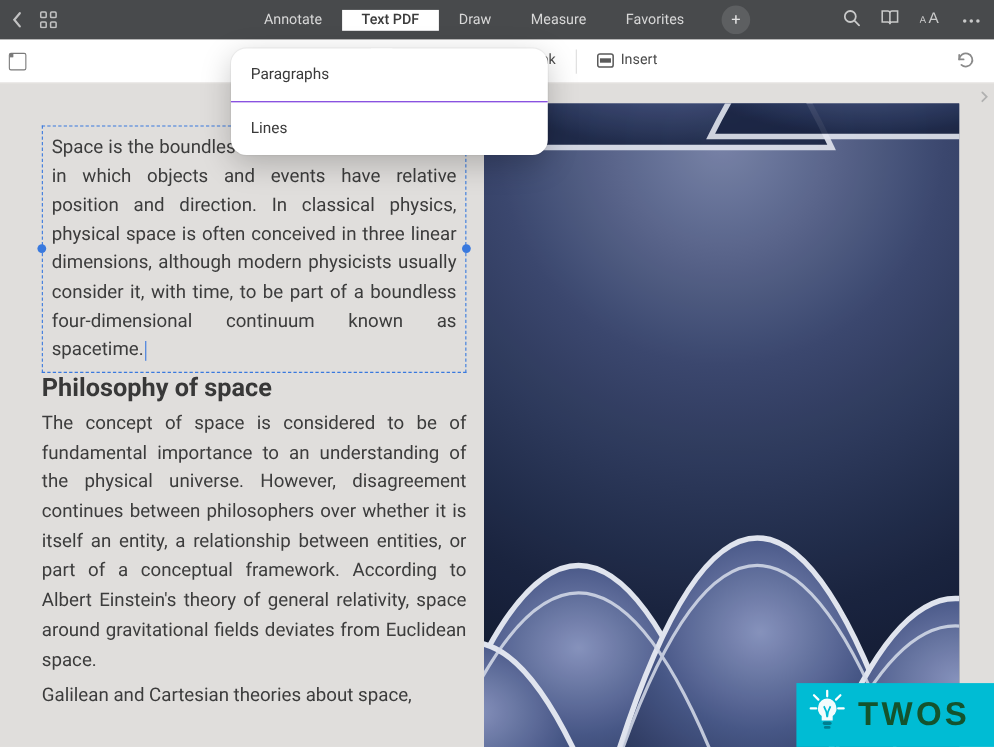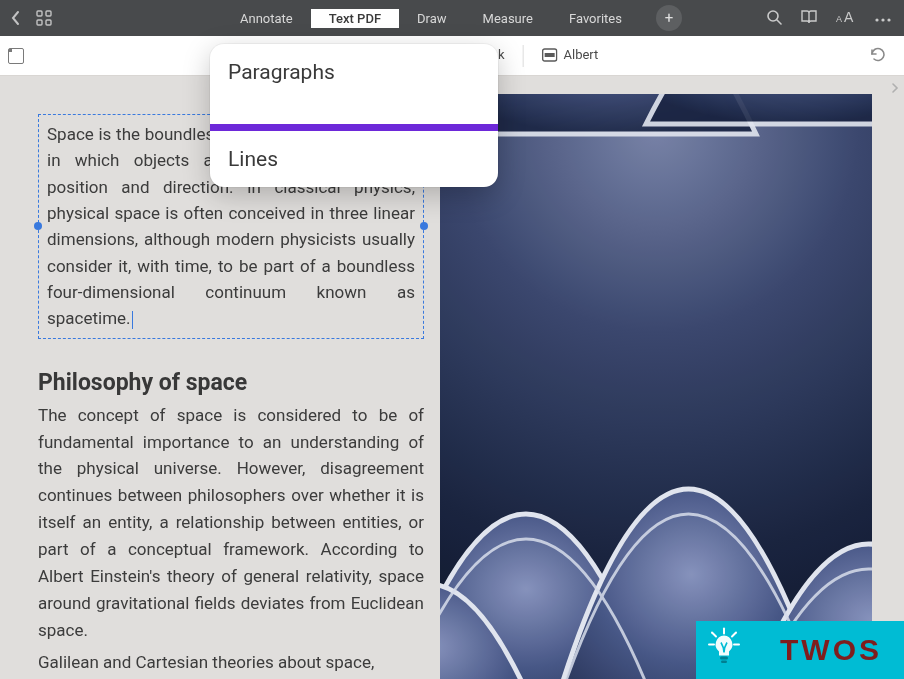--- a/index.html
+++ b/index.html
@@ -191,21 +191,20 @@
   .caret {
     display: inline-block;
     width: 1px;
     height: 18px;
     background: #3b7de6;
     vertical-align: middle;
     margin-left: 1px;
   }
 
   .heading {
-    margin-top: 30px;
     font-size: 23px;
     font-weight: 700;
     color: #3a3a3a;
   }
   .para {
     margin-top: 6px;
     font-size: 17px;
     line-height: 1.58;
     text-align: justify;
     color: #3e3e3e;
@@ -241,48 +240,47 @@
     top: -7px;
     left: 130px;
     width: 14px;
     height: 14px;
     background: #fff;
     transform: rotate(45deg);
     box-shadow: -1px -1px 1px rgba(0,0,0,0.06);
   }
   .dd-item {
     padding: 16px 18px;
-    font-size: 21px;
+    font-size: 14px;
     color: #3a3a3a;
     cursor: pointer;
   }
   .dd-item + .dd-item {
-    border-top: 7px solid #6d28d9;
-    margin-top: 24px;
+    border-top: 1px solid #6d28d9;
   }
 
   
   .scrim {
     position: absolute;
     inset: 0;
     background: rgba(0,0,0,0.03);
     pointer-events: none;
   }
 
   
   .wm {
     position: absolute;
     right: 0;
     bottom: 0;
     background: #00bcd4;
-    color: #7f1d1d;
+    color: #14532d;
     font-weight: 800;
     font-size: 30px;
     letter-spacing: 3px;
-    padding: 12px 22px 12px 84px;
+    padding: 12px 22px 12px 56px;
     display: flex;
     align-items: center;
     z-index: 60;
     font-family: "Arial Black", sans-serif;
   }
   .wm .bulb {
     position: absolute;
     left: 10px;
     top: 50%;
     transform: translateY(-50%);
@@ -370,21 +368,21 @@
           <path d="M6 7 a3 3 0 0 1 0 -4 l2 -1 a3 3 0 0 1 4 4 M10 7 a3 3 0 0 1 0 4 l-2 1 a3 3 0 0 1 -4 -4" stroke="#5a5a5a" stroke-width="1.4" fill="none" transform="rotate(-45 8 7)"></path>
         </svg>
       <span>Link</span>
     </div>
     <div class="divider"></div>
     <div class="tool">
       <svg width="16" height="14" viewBox="0 0 16 14">
           <rect x="1" y="1" width="14" height="12" rx="2" stroke="#5a5a5a" stroke-width="1.4" fill="none"></rect>
           <rect x="3" y="5" width="10" height="4" fill="#5a5a5a"></rect>
         </svg>
-      <span>Albert</span>
+      <span>Insert</span>
     </div>
   </div>
 
   <div class="sectoolbar-right">
     <span>
       <svg width="20" height="18" viewBox="0 0 20 18">
           <path d="M4 9 a6 6 0 1 1 2 5" stroke="#8a8a8a" stroke-width="1.6" fill="none" stroke-linecap="round"></path>
           <path d="M4 5 v4 h4" stroke="#8a8a8a" stroke-width="1.6" fill="none" stroke-linecap="round"></path>
         </svg>
     </span>

